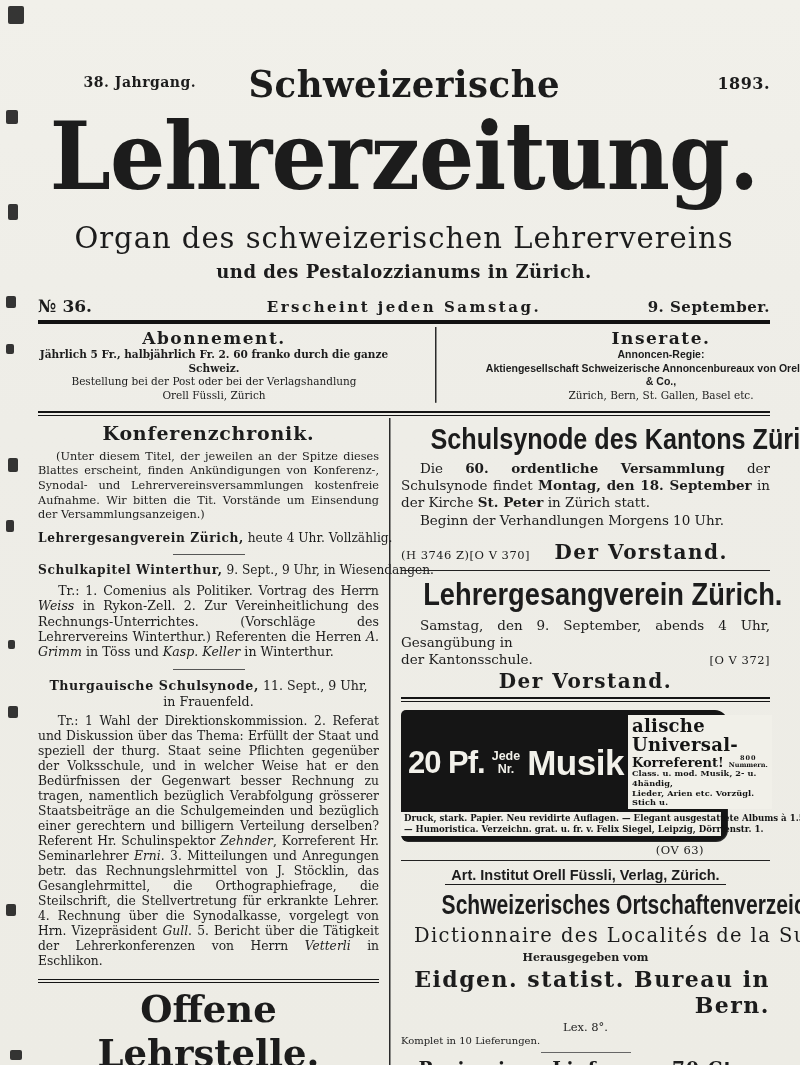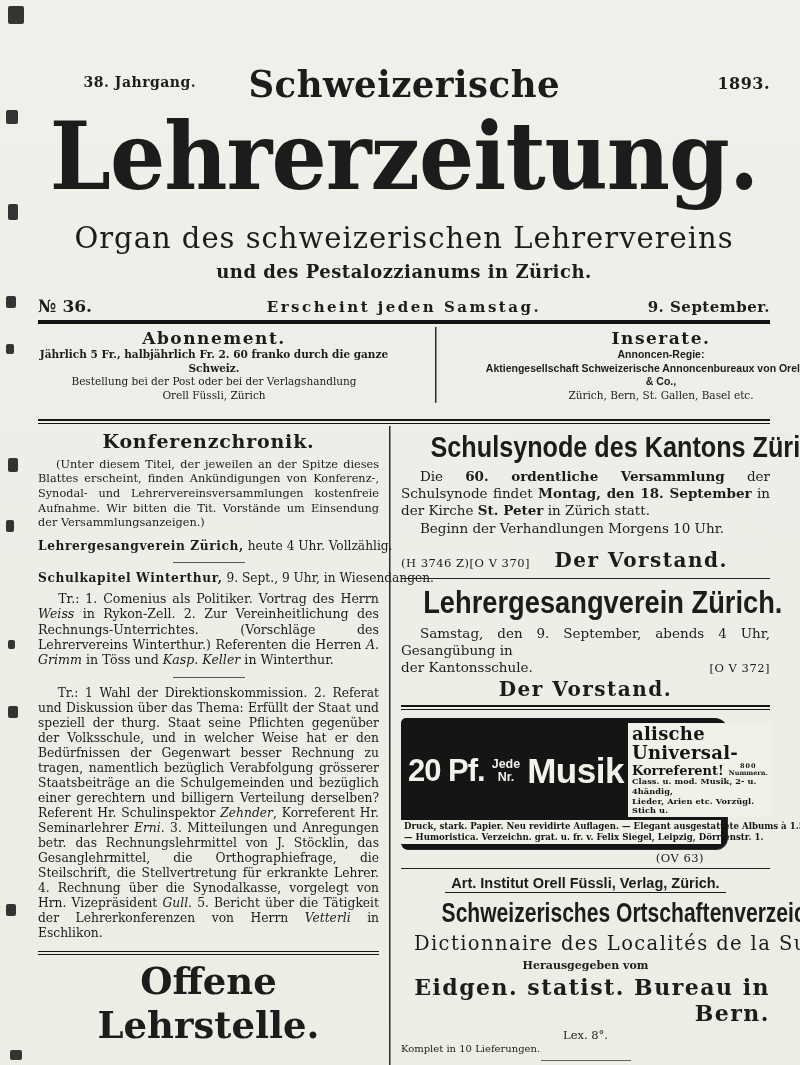--- a/index.html
+++ b/index.html
@@ -21,21 +21,21 @@
   .bigtitle{font-size:87px;font-weight:bold;text-align:center;margin:-6px 0 0 0;letter-spacing:-1px;
     transform:scaleY(1.08);transform-origin:top center;white-space:nowrap;}
   .sub1{font-size:29px;text-align:center;margin-top:18px;letter-spacing:1px;}
   .sub2{font-size:18px;font-weight:bold;text-align:center;margin-top:6px;letter-spacing:.5px;}
   .mast-row2{display:grid;grid-template-columns:1fr auto 1fr;align-items:end;margin-top:14px;}
   .issueno{font-size:17px;font-weight:bold;}
   .freq{font-size:15px;font-weight:bold;letter-spacing:2.5px;text-align:center;}
   .isdate{font-size:15px;font-weight:bold;text-align:right;letter-spacing:.5px;}
   .rule-thick{border-top:4px solid #121212;margin-top:4px;}
   
-  .info-row{display:grid;grid-template-columns:352px 22px 358px;padding:3px 0 16px 0;gap:35px;}
+  .info-row{display:grid;grid-template-columns:352px 22px 358px;padding:3px 0 8px 0;gap:35px;}
   .vdiv{background:linear-gradient(#2a2a2a,#2a2a2a) center/1.5px 100% no-repeat;}
   .info-box{text-align:center;}
   .info-title{font-size:17px;font-weight:bold;letter-spacing:1.5px;margin-top:1px;}
   .info-line{font-size:10.5px;line-height:1.3;}
   .info-line.b{font-weight:bold;}
   .sansline{font-family:"Liberation Sans",sans-serif;}
   .rule-double{border-top:2.5px solid #141414;border-bottom:1px solid #141414;height:2px;}
   
   .main{display:grid;grid-template-columns:341px 22px 369px;margin-top:2px;min-height:640px;}
   .vdiv2{background:linear-gradient(#2a2a2a,#2a2a2a) center/1.5px 100% no-repeat;}
@@ -157,20 +157,24 @@
       <div class="divider"></div>
 
       <div class="lead-line" style="margin-top:2px;">
         <span class="lead">Schulkapitel Winterthur,</span><span> 9. Sept., 9 Uhr, in Wiesendangen.</span>
       </div>
       <p class="body ind" style="margin-top:6px;">
         <span>Tr.: 1. Comenius als Politiker.  Vortrag des Herrn </span><span class="it">Weiss</span><span> in Rykon-Zell.  2. Zur Vereinheitlichung des Rechnungs-Unterrichtes.  (Vorschläge des Lehrervereins Winterthur.)  Referenten die Herren </span><span class="it">A. Grimm</span><span> in Töss und </span><span class="it">Kasp. Keller</span><span> in Winterthur.</span>
       </p>
       <div class="divider"></div>
 
+      <div class="lead-center" style="margin-top:0;">
+        <span class="lead">Thurgauische Schulsynode,</span><span> 11. Sept., 9 Uhr,</span><br>
+        <span>in Frauenfeld.</span>
+      </div>
       <p class="body ind" style="margin-top:4px;font-size:12.3px;">
         <span>Tr.: 1 Wahl der Direktionskommission.  2. Referat und Diskussion über das Thema: Erfüllt der Staat und speziell der thurg. Staat seine Pflichten gegenüber der Volksschule, und in welcher Weise hat er den Bedürfnissen der Gegenwart besser Rechnung zu tragen, namentlich bezüglich Verabfolgung grösserer Staatsbeiträge an die Schulgemeinden und bezüglich einer gerechtern und billigern Verteilung derselben?  Referent Hr. Schulinspektor </span><span class="it">Zehnder</span><span>, Korreferent Hr. Seminarlehrer </span><span class="it">Erni</span><span>.  3. Mitteilungen und Anregungen betr. das Rechnungslehrmittel von J. Stöcklin, das Gesanglehrmittel, die Orthographiefrage, die Steilschrift, die Stellvertretung für erkrankte Lehrer.  4. Rechnung über die Synodalkasse, vorgelegt von Hrn. Vizepräsident </span><span class="it">Gull</span><span>.  5. Bericht über die Tätigkeit der Lehrerkonferenzen von Herrn </span><span class="it">Vetterli</span><span> in Eschlikon.</span>
       </p>
       <div class="rule-double2"></div>
 
       <h2 class="offene">Offene Lehrstelle.</h2>
 
     </div>
 
     <div class="vdiv2"></div>

